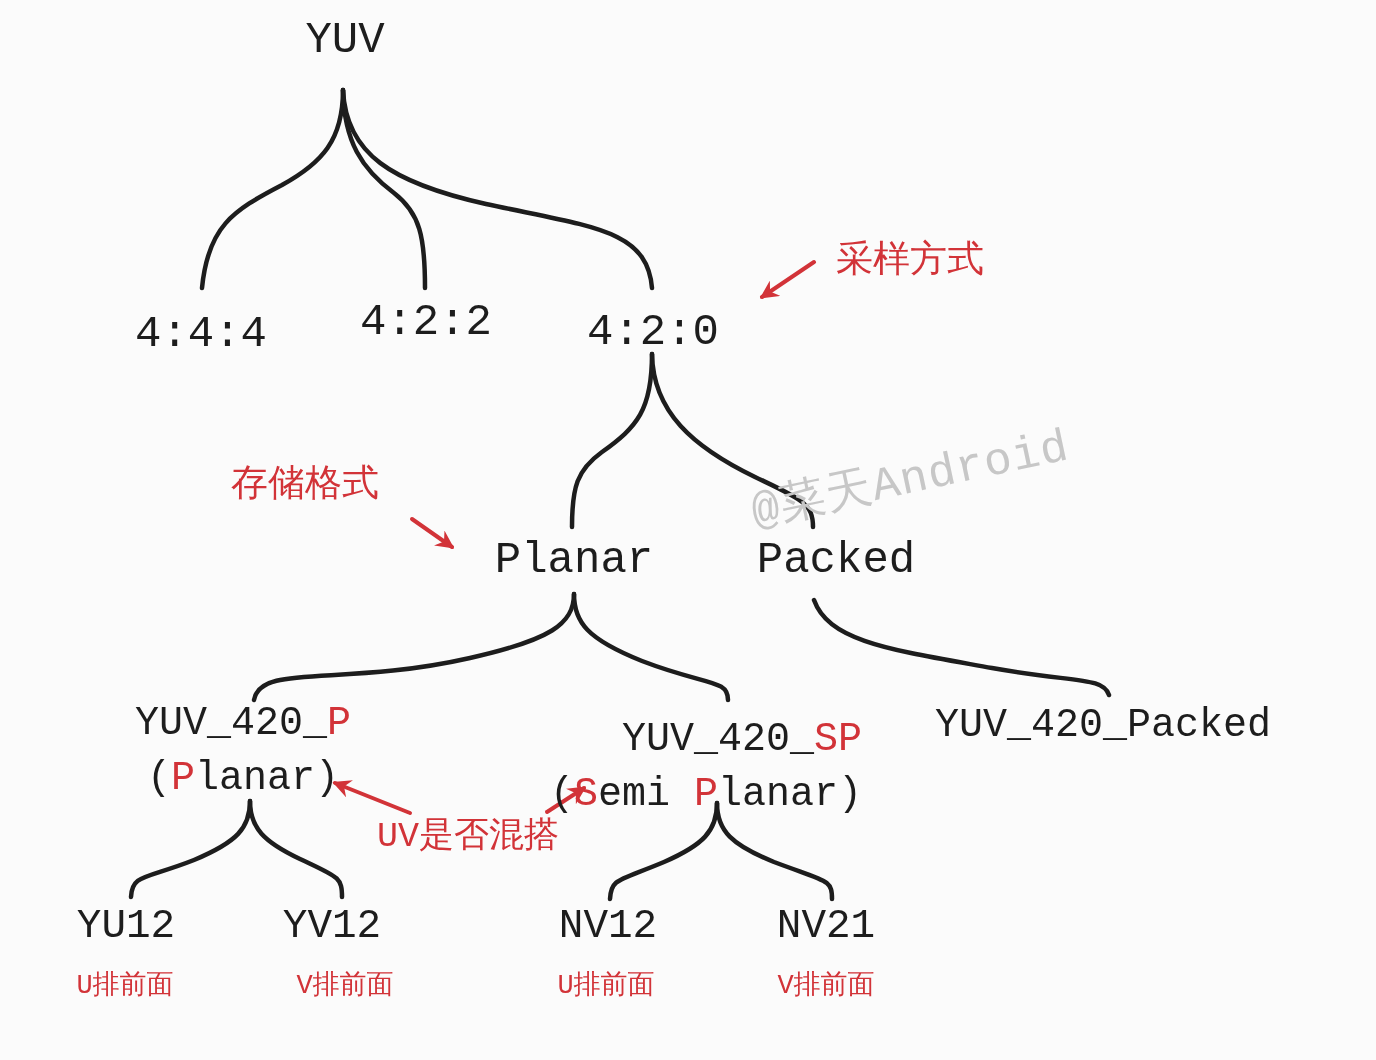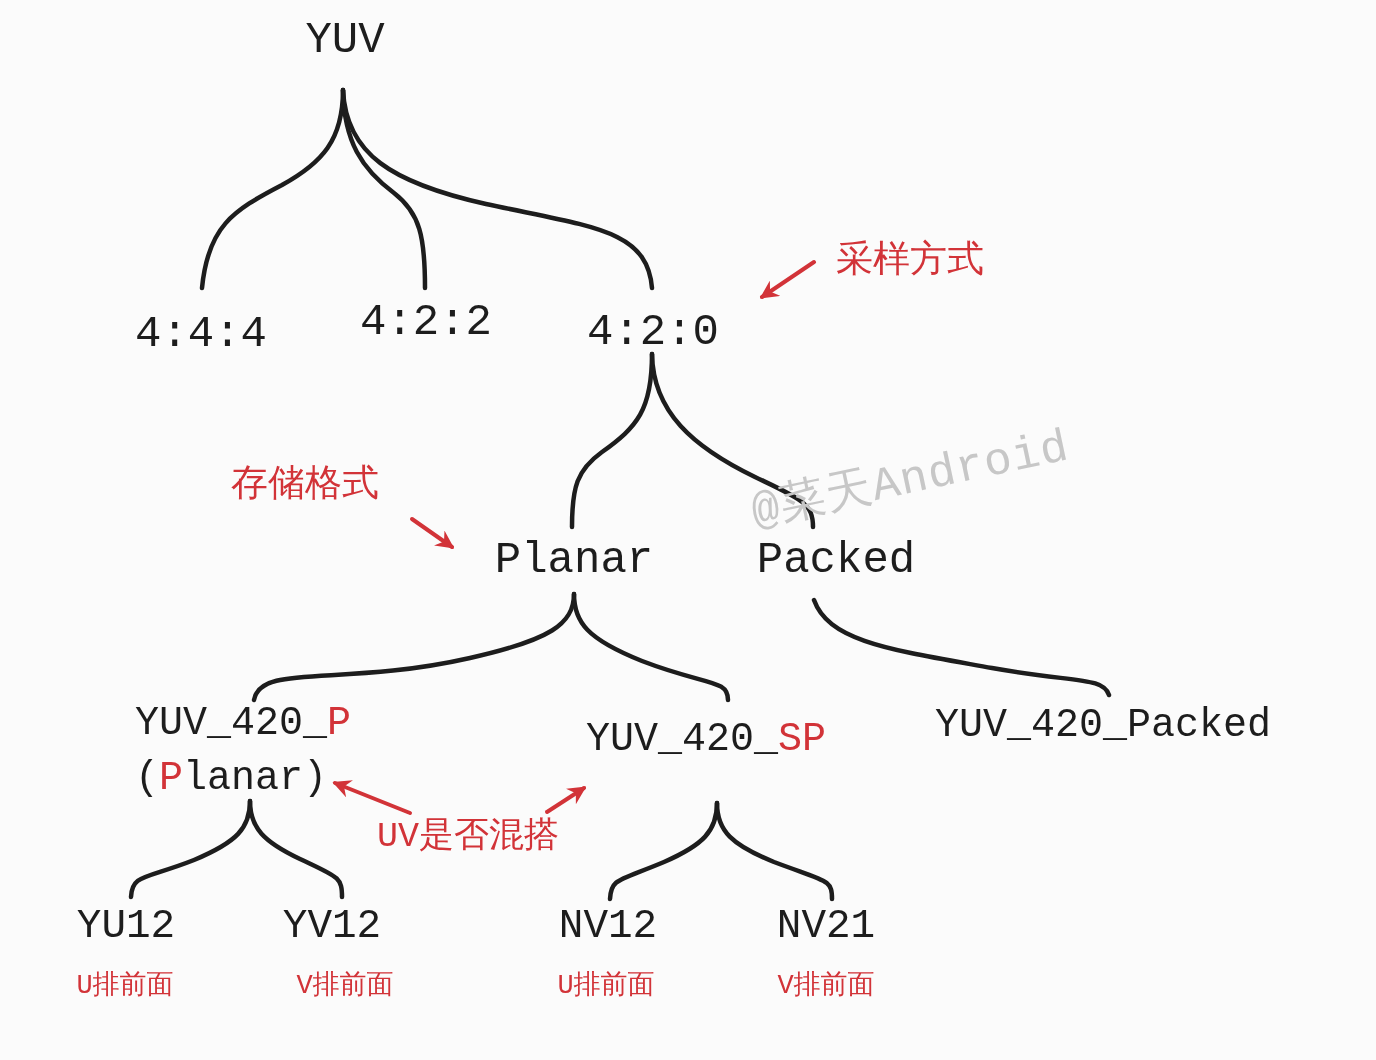--- a/index.html
+++ b/index.html
@@ -42,21 +42,21 @@
     position:absolute;
     color:var(--text);
     white-space:nowrap;
     line-height:1.1;
   }
   .center{transform:translateX(-50%);}
   .red{color:var(--red);}
   .node-l1{font-size:44px;}
   .node-l2{font-size:44px;}
   .node-l3{font-size:44px;}
-  .node-l4{font-size:40px;line-height:55px;}
+  .node-l4{font-size:40px;line-height:55px;text-align:center;}
   .node-l5{font-size:41px;}
   .ann-big{font-size:37px;}
   .ann-mid{font-size:35px;}
   .ann-small{font-size:27px;}
   #watermark{
     position:absolute;
     left:752px;
     top:480px;
     font-size:46px;
     color:var(--watermark);
@@ -117,20 +117,21 @@
 
   <div id="watermark">@菜天Android</div>
 
   <div class="label node-l4" style="left:135px;top:696px;">
     <div><span>YUV_420_</span><span class="red">P</span></div>
     <div><span>(</span><span class="red">P</span><span>lanar)</span></div>
   </div>
 
   <div class="label center node-l4" style="left:706px;top:712px;text-align:right;">
     <div><span>YUV_420_</span><span class="red">SP</span></div>
+    <div><span>(</span><span class="red">S</span><span>emi </span><span class="red">P</span><span>lanar)</span></div>
   </div>
 
   <div class="label center node-l4" style="left:1103px;top:698px;">YUV_420_Packed</div>
 
   <div class="label red ann-mid" style="left:377px;top:818px;">UV是否混搭</div>
 
   <div class="label center node-l5" style="left:126px;top:904px;">YU12</div>
   <div class="label center node-l5" style="left:332px;top:904px;">YV12</div>
   <div class="label center node-l5" style="left:608px;top:904px;">NV12</div>
   <div class="label center node-l5" style="left:826px;top:904px;">NV21</div>

